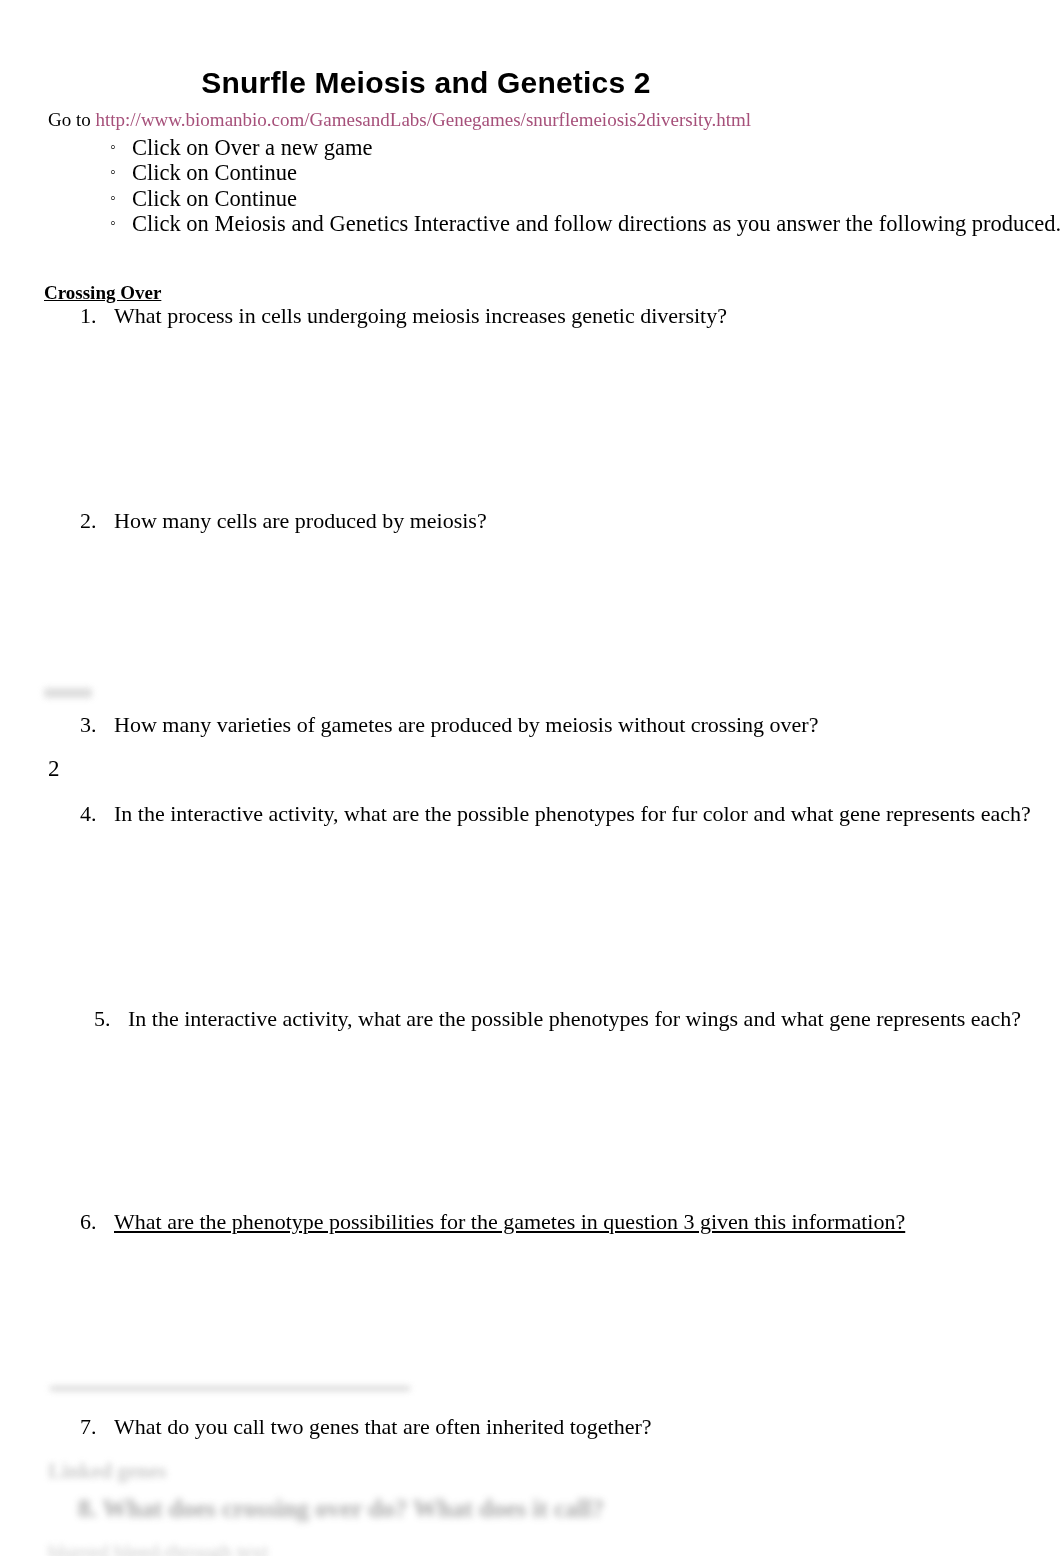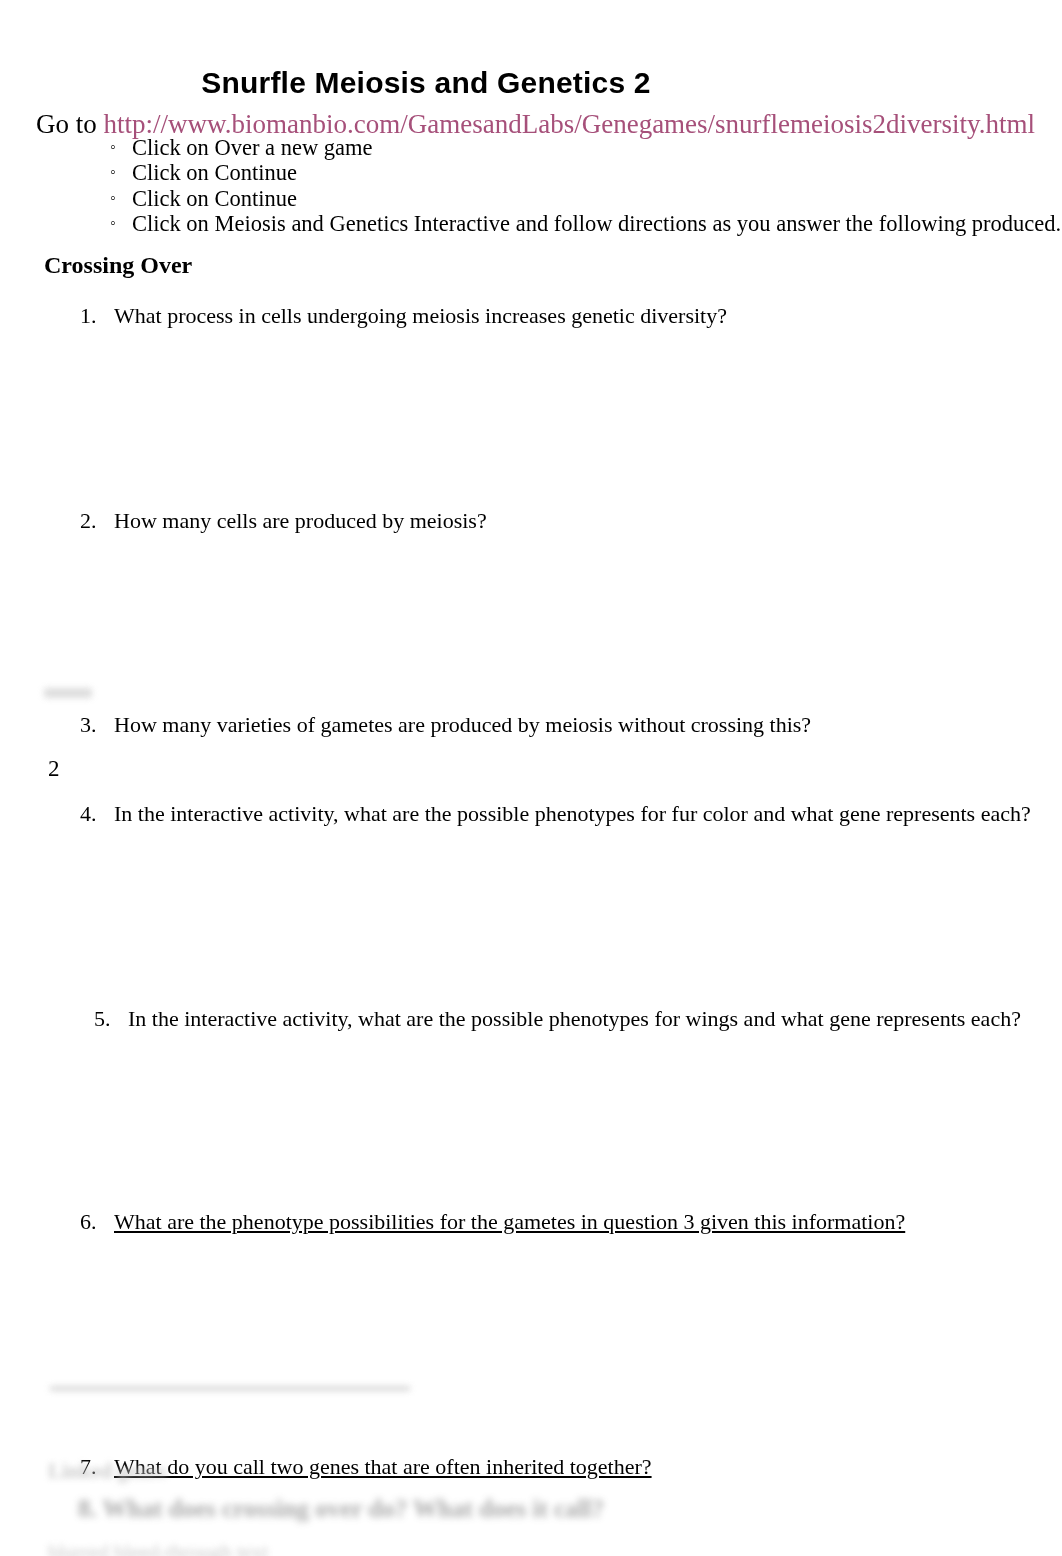--- a/index.html
+++ b/index.html
@@ -32,23 +32,23 @@
     font-family: "Liberation Sans", "DejaVu Sans", sans-serif;
     font-weight: bold;
     font-size: 30px;
     letter-spacing: 0.2px;
     line-height: 1.1;
   }
 
   
   .intro-line {
     position: absolute;
-    left: 36px;
+    left: 48px;
     top: 108px;
-    font-size: 27px;
+    font-size: 19px;
     line-height: 1.25;
     white-space: nowrap;
   }
   .intro-label {
     color: #000;
   }
   .url-link {
     color: #a6507a;
     text-decoration: none;
   }
@@ -74,45 +74,46 @@
     left: 0;
     top: -1px;
     font-size: 16px;
     line-height: 25.4px;
   }
 
   
   .section-heading {
     position: absolute;
     left: 44px;
-    top: 252px;
-    font-size: 24px;
+    top: 282px;
+    font-size: 19px;
     font-weight: bold;
     line-height: 1.15;
+    text-decoration: underline;
   }
 
   
   .question {
     position: absolute;
     font-size: 22px;
     line-height: 1.2;
     white-space: nowrap;
   }
   .question .q-num {
     display: inline-block;
     width: 34px;
     text-align: left;
   }
   .q1 { left: 80px; top: 303px; }
   .q2 { left: 80px; top: 508px; }
   .q3 { left: 80px; top: 712px; }
   .q4 { left: 80px; top: 801px; }
   .q5 { left: 80px; top: 1006px; margin-left: 14px; }
   .q6 { left: 80px; top: 1209px; text-decoration: underline; }
-  .q7 { left: 80px; top: 1454px; text-decoration: underline; }
+  .q7 { left: 80px; top: 1414px; }
 
   
   .margin-answer {
     position: absolute;
     left: 48px;
     top: 757px;
     font-size: 23px;
     line-height: 1;
   }
 
@@ -205,21 +206,21 @@
 
   <div class="question q1">
     <span class="q-num">1.</span><span>What process in cells undergoing meiosis increases genetic diversity?</span>
   </div>
 
   <div class="question q2">
     <span class="q-num">2.</span><span>How many cells are produced by meiosis?</span>
   </div>
 
   <div class="question q3">
-    <span class="q-num">3.</span><span>How many varieties of gametes are produced by meiosis without crossing this?</span>
+    <span class="q-num">3.</span><span>How many varieties of gametes are produced by meiosis without crossing over?</span>
   </div>
 
   <div class="margin-answer">2</div>
 
   <div class="question q4">
     <span class="q-num">4.</span><span>In the interactive activity, what are the possible phenotypes for fur color and what gene represents each?</span>
   </div>
 
   <div class="question q5">
     <span class="q-num">5.</span><span>In the interactive activity, what are the possible phenotypes for wings and what gene represents each?</span>

